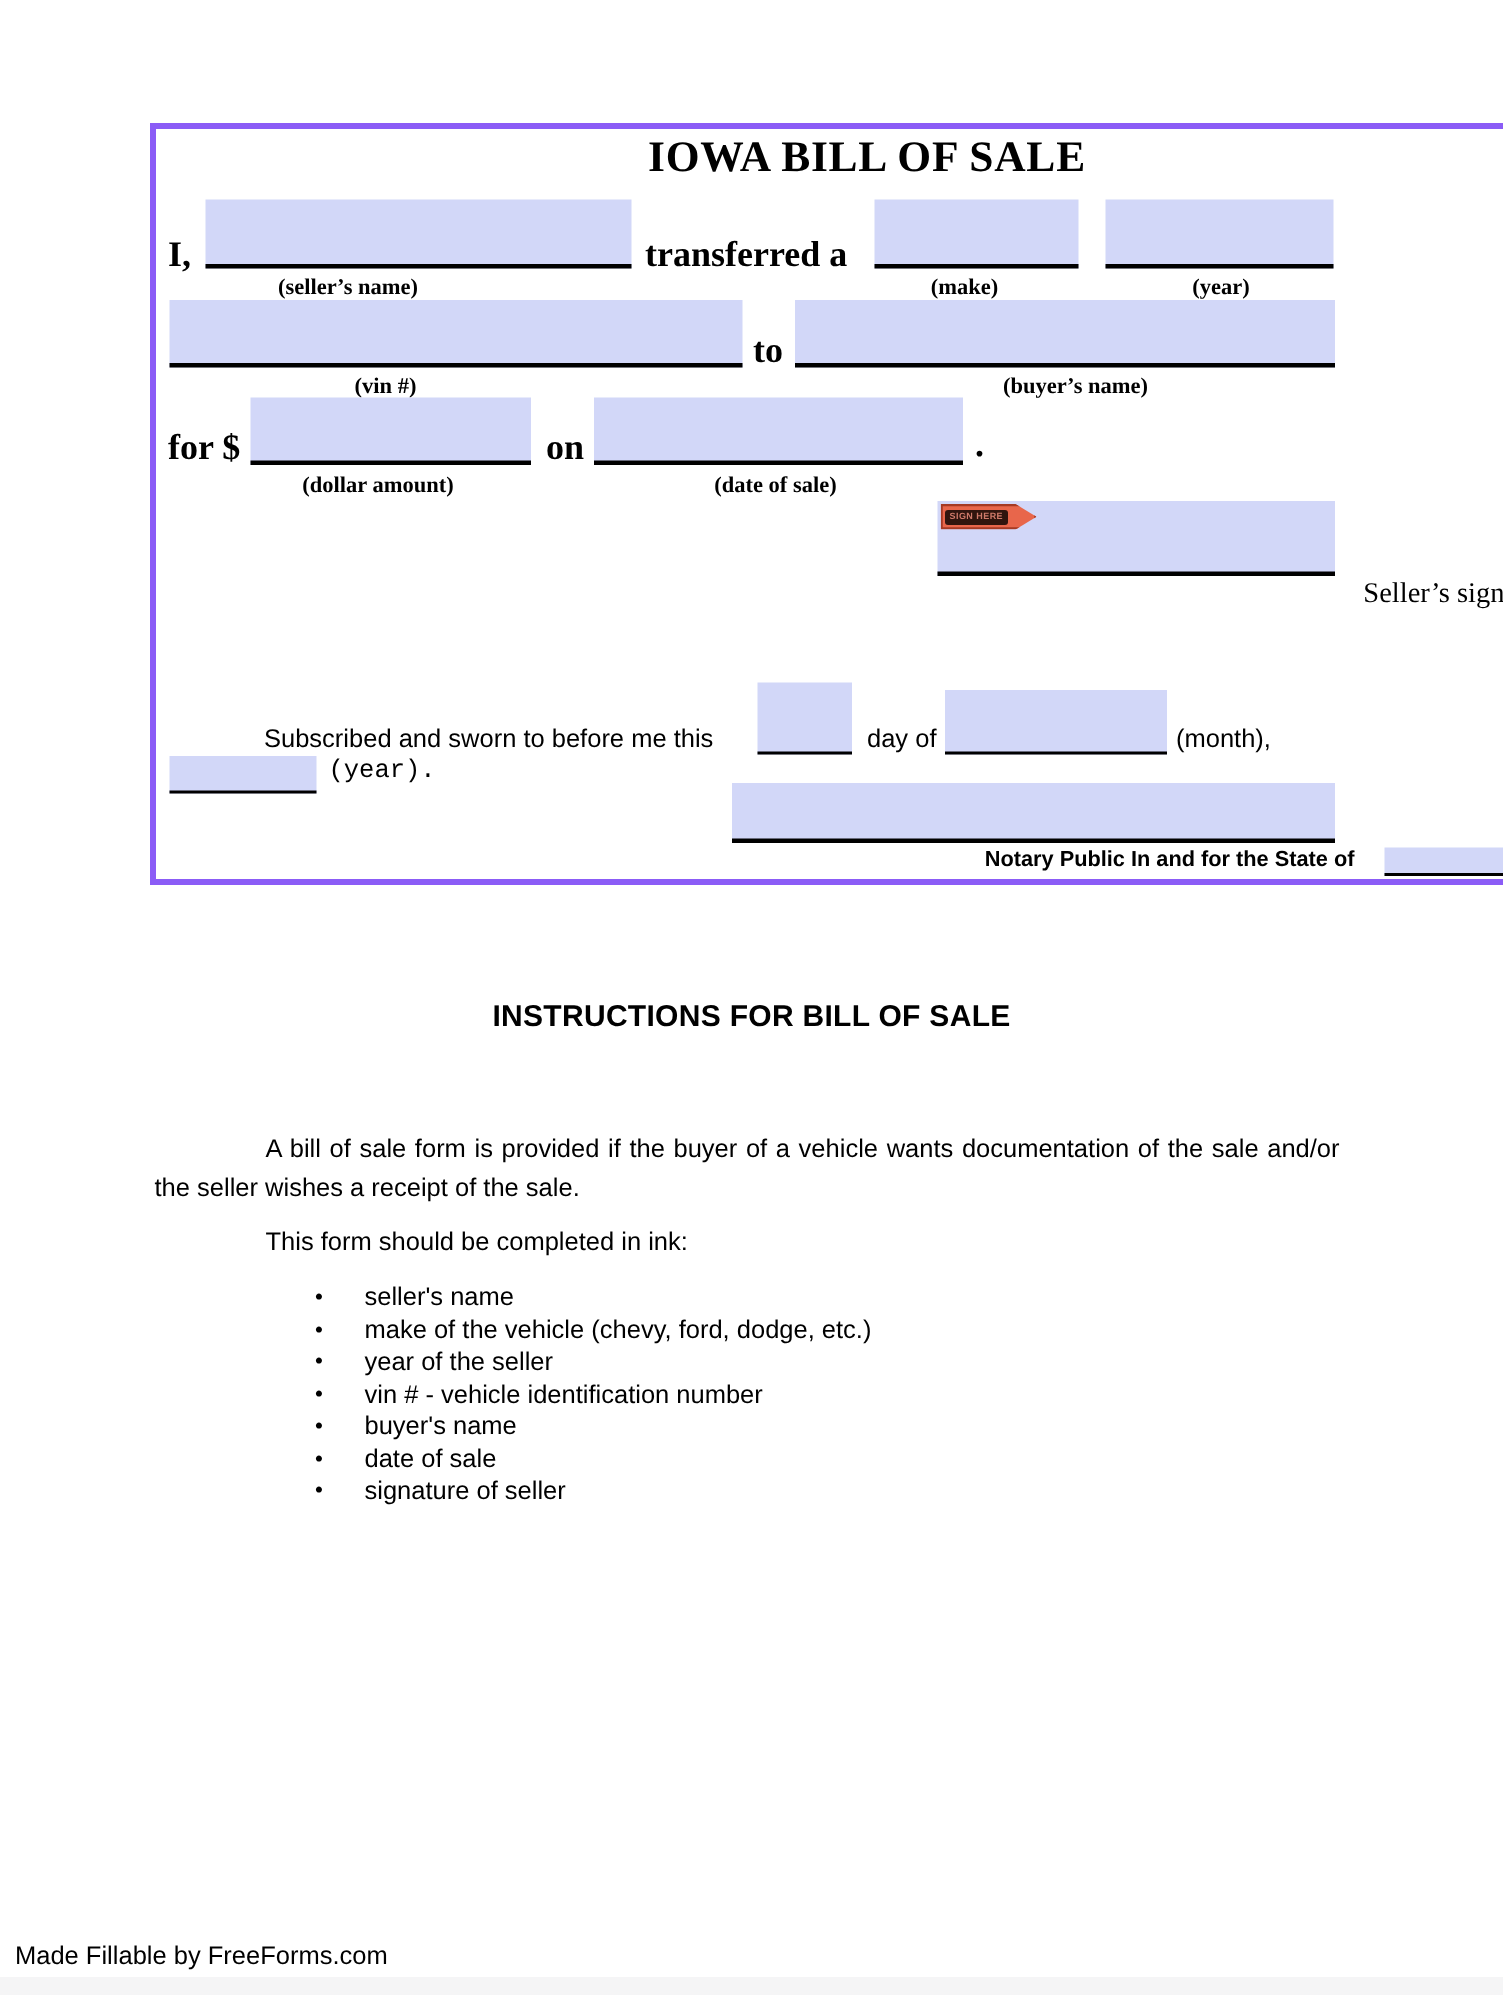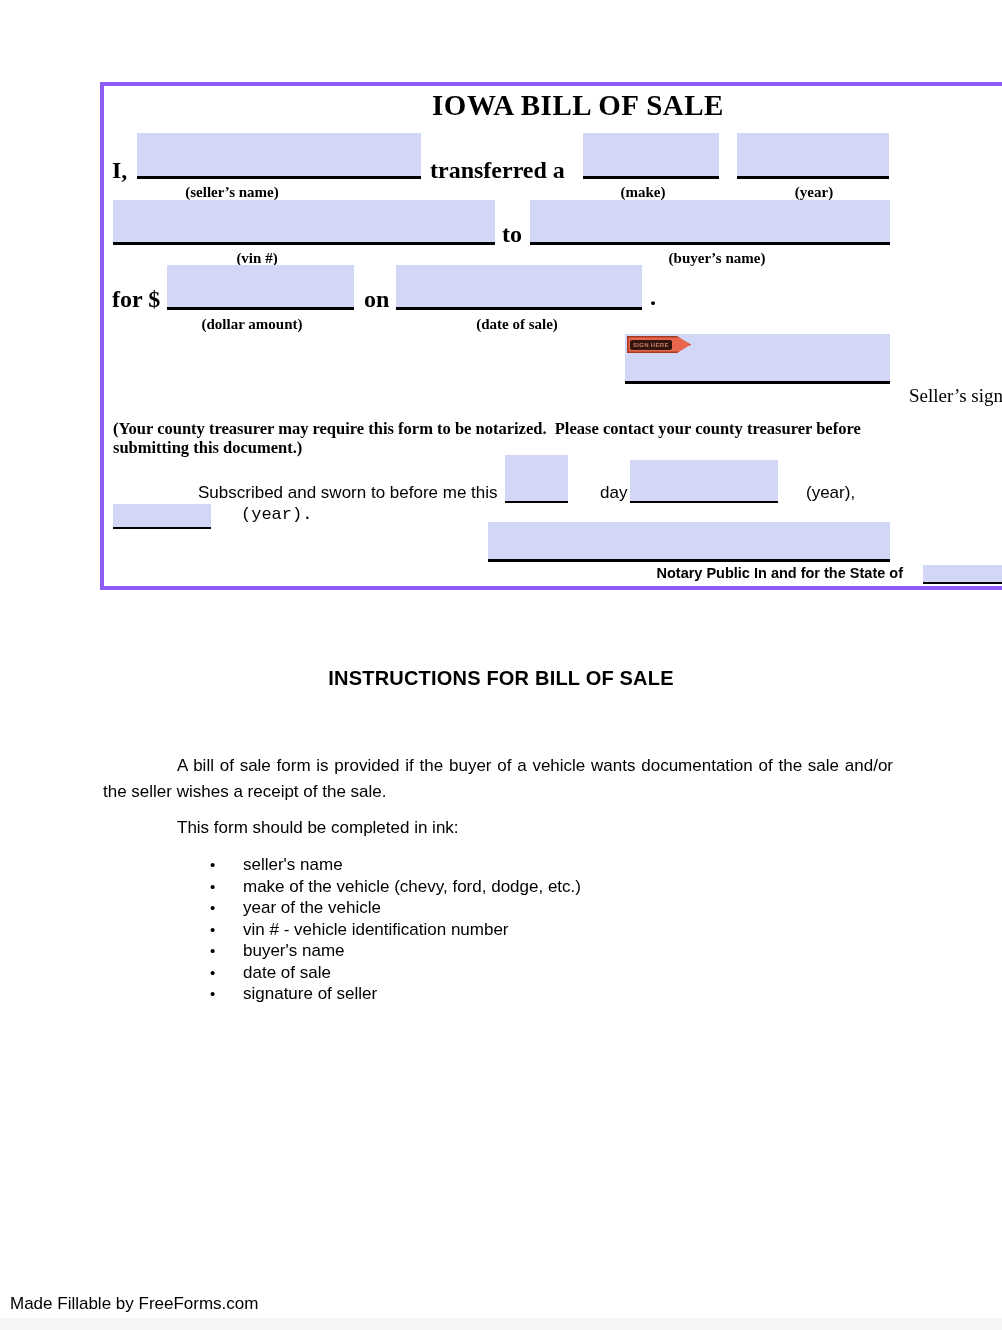--- a/index.html
+++ b/index.html
@@ -73,21 +73,21 @@
     padding:2px 3px; border-radius:2px; letter-spacing:0.3px;
     font-family:"Liberation Sans","DejaVu Sans",sans-serif; white-space:nowrap;
   }
   .c-sellersig    { right:11px; top:299px; font-size:19px; font-weight:normal; }
 
   
   .notary-note    { left:9px; top:333px; font-size:16.5px; font-weight:bold; line-height:19px; }
   .notary-note div { white-space:pre; }
 
   
-  .sworn-text     { font-size:17px; line-height:1; white-space:nowrap;margin-left:22px; }
+  .sworn-text     { font-size:17px; line-height:1; white-space:nowrap; }
   .t-sworn1       { left:72px;  top:398px; }
   .f-day          { left:401px; top:369px; width:63px;  height:48px; }
   .t-dayof        { left:474px; top:398px; }
   .f-month        { left:526px; top:374px; width:148px; height:43px; }
   .t-month        { left:680px; top:398px; }
   .f-swyear       { left:9px;   top:418px; width:98px;  height:25px; }
   .t-swyear       { left:115px; top:420px;font-family:Liberation Mono, monospace; }
 
   
   .f-notarysig    { left:384px; top:436px; width:402px; height:40px; }
@@ -150,30 +150,26 @@
   <span class="fill-text serif t-period">.</span>
   <span class="cap serif c-dollar">(dollar amount)</span>
   <span class="cap serif c-date">(date of sale)</span>
 
   <div class="field f-signature"></div>
   <div class="sign-tag">
     <span class="sign-tag-label">SIGN HERE</span>
   </div>
   <span class="serif c-sellersig">Seller’s signature</span>
 
-  <div class="notary-note serif">
-    <div>(Your county treasurer may require this form to be notarized.  Please contact your county treasurer before</div>
-    <div>submitting this document.)</div>
-  </div>
 
   <span class="sworn-text sans t-sworn1">Subscribed and sworn to before me this</span>
   <div class="field thin f-day"></div>
   <span class="sworn-text sans t-dayof">day of</span>
   <div class="field thin f-month"></div>
-  <span class="sworn-text sans t-month">(year),</span>
+  <span class="sworn-text sans t-month">(month),</span>
   <div class="field thin f-swyear"></div>
   <span class="sworn-text sans t-swyear">(year).</span>
 
   <div class="field f-notarysig"></div>
   <div class="notary-row">
     <span class="notary-label sans">Notary Public In and for the State of</span>
     <div class="field thin f-state"></div>
   </div>
 
 </div>
@@ -186,21 +182,21 @@
     <li>
         <span class="li-dot">•</span>
         <span>seller's name</span>
       </li>
     <li>
         <span class="li-dot">•</span>
         <span>make of the vehicle (chevy, ford, dodge, etc.)</span>
       </li>
     <li>
         <span class="li-dot">•</span>
-        <span>year of the vehicle</span>
+        <span>year of the seller</span>
       </li>
     <li>
         <span class="li-dot">•</span>
         <span>vin # - vehicle identification number</span>
       </li>
     <li>
         <span class="li-dot">•</span>
         <span>buyer's name</span>
       </li>
     <li>

